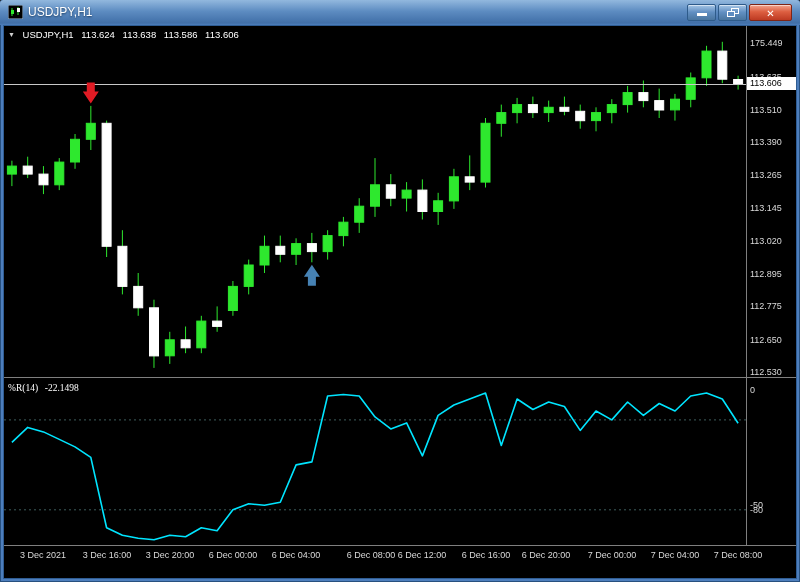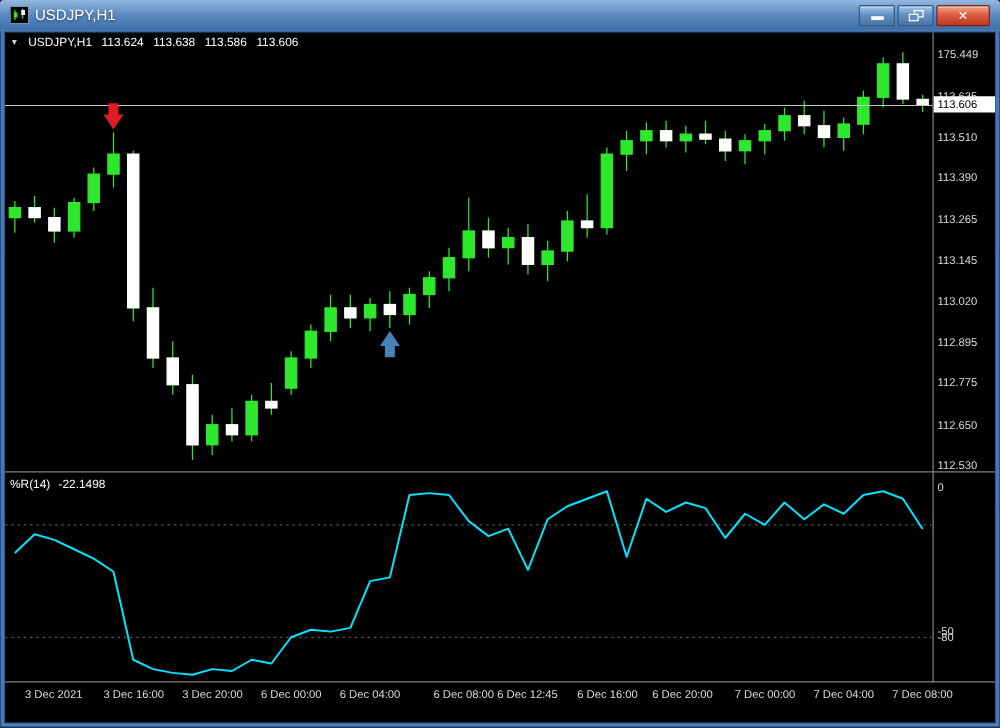--- a/index.html
+++ b/index.html
@@ -45,21 +45,21 @@
   #main-svg{top:0;}
   #ind-svg{top:352px;}
   .chart-header{
     position:absolute;left:4px;top:3px;font-size:9.5px;color:#fff;white-space:nowrap;z-index:3;
   }
   .chart-header span{margin-right:5px;}
   .collapse{font-size:7px;color:#cfcfcf;vertical-align:1px;cursor:pointer;}
   .ind-header{
     position:absolute;left:4px;top:356px;font-size:9.5px;color:#fff;white-space:nowrap;z-index:3;
   }
-  .ind-header span{margin-right:4px;}
+  .ind-header span{margin-right:4px;font-family:Liberation Serif, serif;}
   .axis-col{position:absolute;left:743px;top:0;width:49px;height:552px;}
   .axis-label{position:absolute;left:3px;font-size:9px;line-height:10px;color:#d9d9d9;white-space:nowrap;}
   .price-box{
     position:absolute;left:0;width:49px;height:13px;background:#fff;color:#000;
     font-size:9px;line-height:13px;padding-left:3px;z-index:2;
   }
   .time-axis{position:absolute;left:0;top:520px;width:742px;height:32px;overflow:visible;}
   .time-label{
     position:absolute;top:4px;transform:translateX(-50%);
     font-size:9px;color:#d9d9d9;white-space:nowrap;
@@ -237,21 +237,21 @@
         <div class="axis-label" style="top: 479px;">-80</div>
       </div>
 
     <div class="time-axis" id="time-axis">
         <div class="time-label" style="left: 39px;">3 Dec 2021</div>
         <div class="time-label" style="left: 103px;">3 Dec 16:00</div>
         <div class="time-label" style="left: 166px;">3 Dec 20:00</div>
         <div class="time-label" style="left: 229px;">6 Dec 00:00</div>
         <div class="time-label" style="left: 292px;">6 Dec 04:00</div>
         <div class="time-label" style="left: 355px; padding-left: 24px;">6 Dec 08:00</div>
-        <div class="time-label" style="left: 418px;">6 Dec 12:45</div>
+        <div class="time-label" style="left: 418px;">6 Dec 12:00</div>
         <div class="time-label" style="left: 482px;">6 Dec 16:00</div>
         <div class="time-label" style="left: 542px;">6 Dec 20:00</div>
         <div class="time-label" style="left: 608px;">7 Dec 00:00</div>
         <div class="time-label" style="left: 671px;">7 Dec 04:00</div>
         <div class="time-label" style="left: 734px;">7 Dec 08:00</div>
       </div>
 
   </div>
 </div>
 

